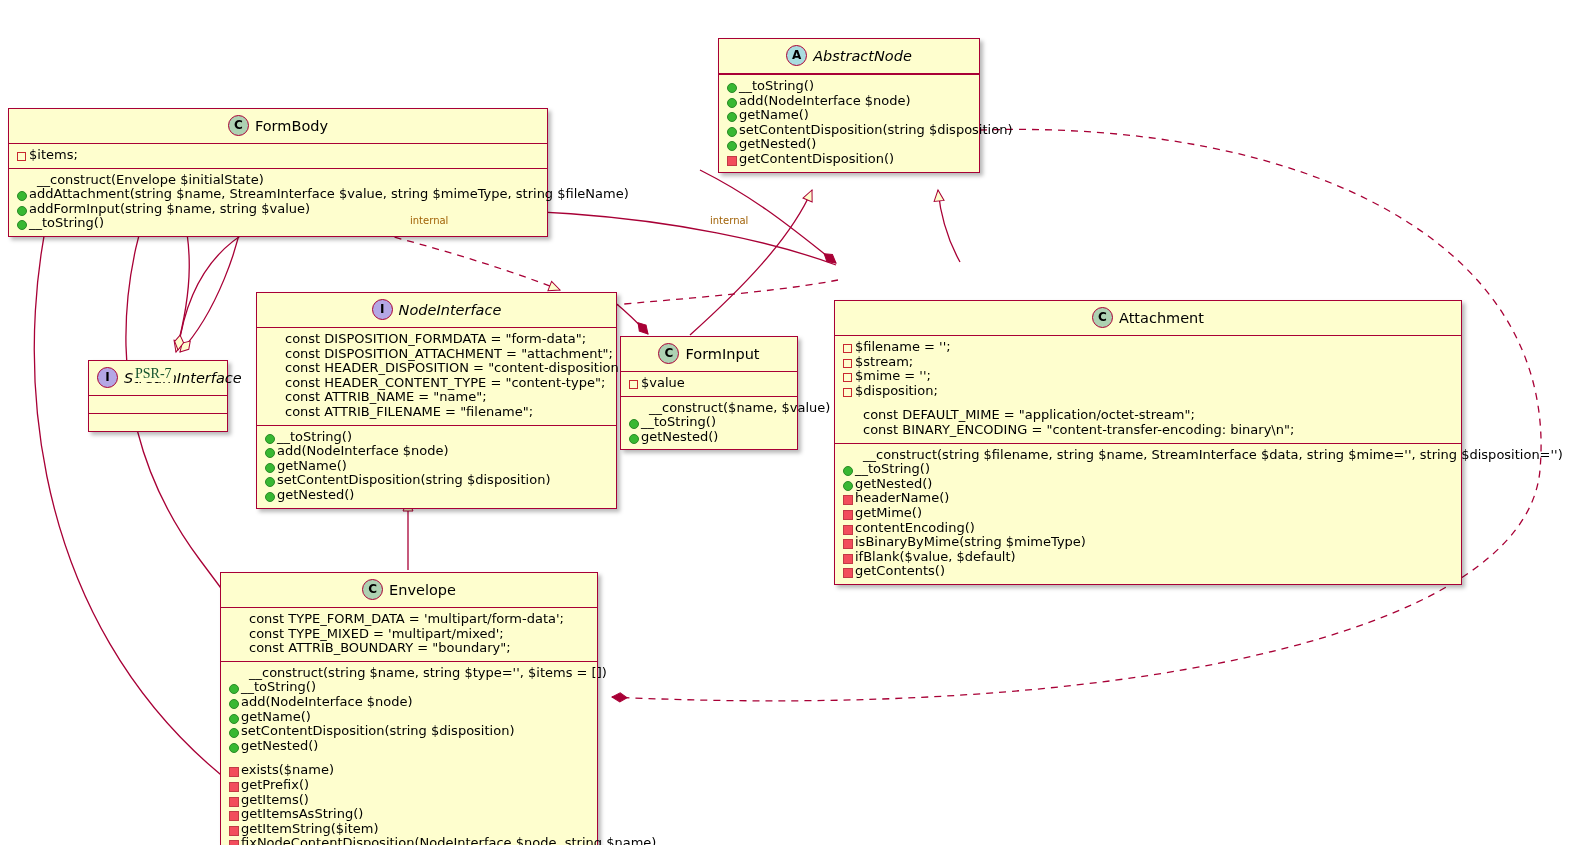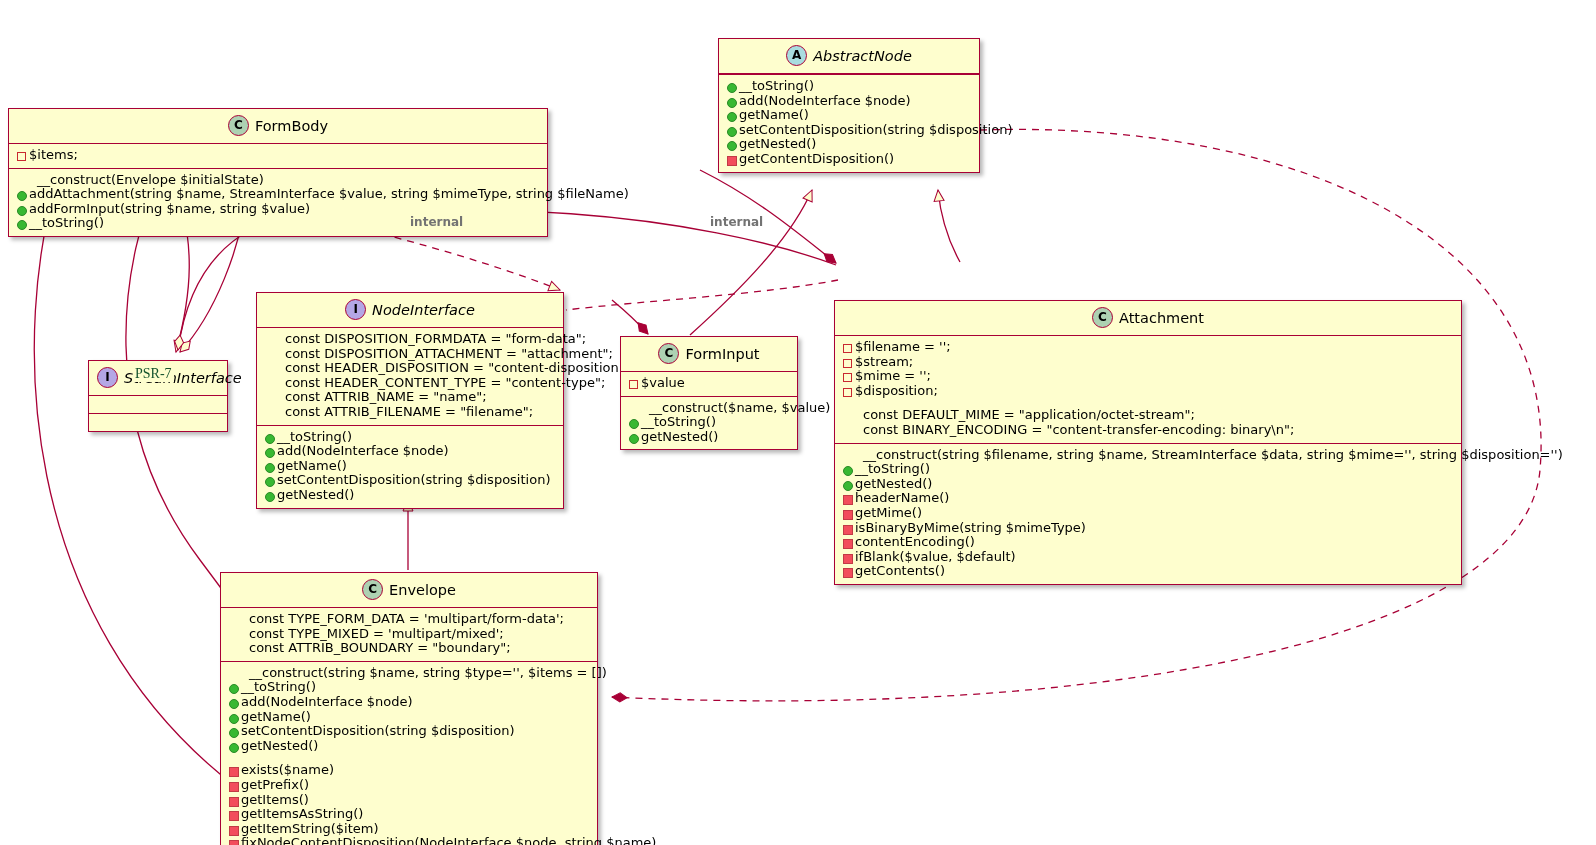--- a/index.html
+++ b/index.html
@@ -26,21 +26,21 @@
   .row{position:relative;padding-left:14px;height:14.6px;}
   .row .m{position:absolute;left:2px;top:4px;width:8px;height:8px;}
   .m.pub{border-radius:50%;background:#38B832;border:1px solid #2a8a26;}
   .m.priv{background:#F24D5C;border:1px solid #c23a46;}
   .m.prot-sq{background:none;border:1px solid #C82930;
              transform:rotate(0deg);width:7px;height:7px;}
   .m.prot-dia{border:1px solid #B38D22;background:none;width:7px;height:7px;
               transform:rotate(45deg);}
   .row.plain{padding-left:22px;}
   .spacer{height:10px;}
-  .edge-label{position:absolute;font-size:12px;color:#737373;background:transparent;z-index:6;white-space:nowrap;font-weight:bold;}
+  .edge-label{position:absolute;font-size:10px;color:#a16207;background:transparent;z-index:6;white-space:nowrap;}
   .linelabel{position:absolute;font-size:14px;color:#14532d;background:#FEFECE;z-index:7;padding:0 2px;font-family:Liberation Serif, serif;}
 </style>
 </head>
 <body>
 
 <div id="stage">
 
   <svg id="edges" viewBox="0 0 1596 845" xmlns="http://www.w3.org/2000/svg">
     <defs>
       <marker id="hollowTri" markerWidth="14" markerHeight="14" refX="12" refY="6" orient="auto" markerUnits="userSpaceOnUse">
@@ -121,21 +121,21 @@
     <div class="hdr it">
       <span class="stereo st-I">I</span><span class="ttl">StreamInterface</span>
     </div>
     <div class="sep"></div>
     <div class="sect" style="height:11px;padding:3px 6px;"></div>
     <div class="sep"></div>
     <div class="sect" style="height:11px;padding:3px 6px;"></div>
   </div>
   <div class="linelabel" style="left:133px;top:366px;">PSR-7</div>
 
-  <div class="umlbox" style="left:256px;top:292px;width:308px;">
+  <div class="umlbox" style="left:256px;top:292px;width:361px;">
     <div class="hdr it">
       <span class="stereo st-I">I</span><span class="ttl">NodeInterface</span>
     </div>
     <div class="sep"></div>
     <div class="sect">
       <div class="row plain"><span>const DISPOSITION_FORMDATA = "form-data";</span></div>
       <div class="row plain"><span>const DISPOSITION_ATTACHMENT = "attachment";</span></div>
       <div class="row plain"><span>const HEADER_DISPOSITION = "content-disposition";</span></div>
       <div class="row plain"><span>const HEADER_CONTENT_TYPE = "content-type";</span></div>
       <div class="row plain"><span>const ATTRIB_NAME = "name";</span></div>
@@ -181,22 +181,22 @@
       <div class="row plain"><span>const DEFAULT_MIME = "application/octet-stream";</span></div>
       <div class="row plain"><span>const BINARY_ENCODING = "content-transfer-encoding: binary\n";</span></div>
     </div>
     <div class="sep"></div>
     <div class="sect">
       <div class="row plain"><span>__construct(string $filename, string $name, StreamInterface $data, string $mime='', string $disposition='')</span></div>
       <div class="row"><span class="m pub"></span><span>__toString()</span></div>
       <div class="row"><span class="m pub"></span><span>getNested()</span></div>
       <div class="row"><span class="m priv"></span><span>headerName()</span></div>
       <div class="row"><span class="m priv"></span><span>getMime()</span></div>
+      <div class="row"><span class="m priv"></span><span>contentEncoding()</span></div>
       <div class="row"><span class="m priv"></span><span>isBinaryByMime(string $mimeType)</span></div>
-      <div class="row"><span class="m priv"></span><span>contentEncoding()</span></div>
       <div class="row"><span class="m priv"></span><span>ifBlank($value, $default)</span></div>
       <div class="row"><span class="m priv"></span><span>getContents()</span></div>
     </div>
   </div>
 
   <div class="umlbox" style="left:220px;top:572px;width:378px;">
     <div class="hdr">
       <span class="stereo st-C">C</span><span class="ttl">Envelope</span>
     </div>
     <div class="sep"></div>

